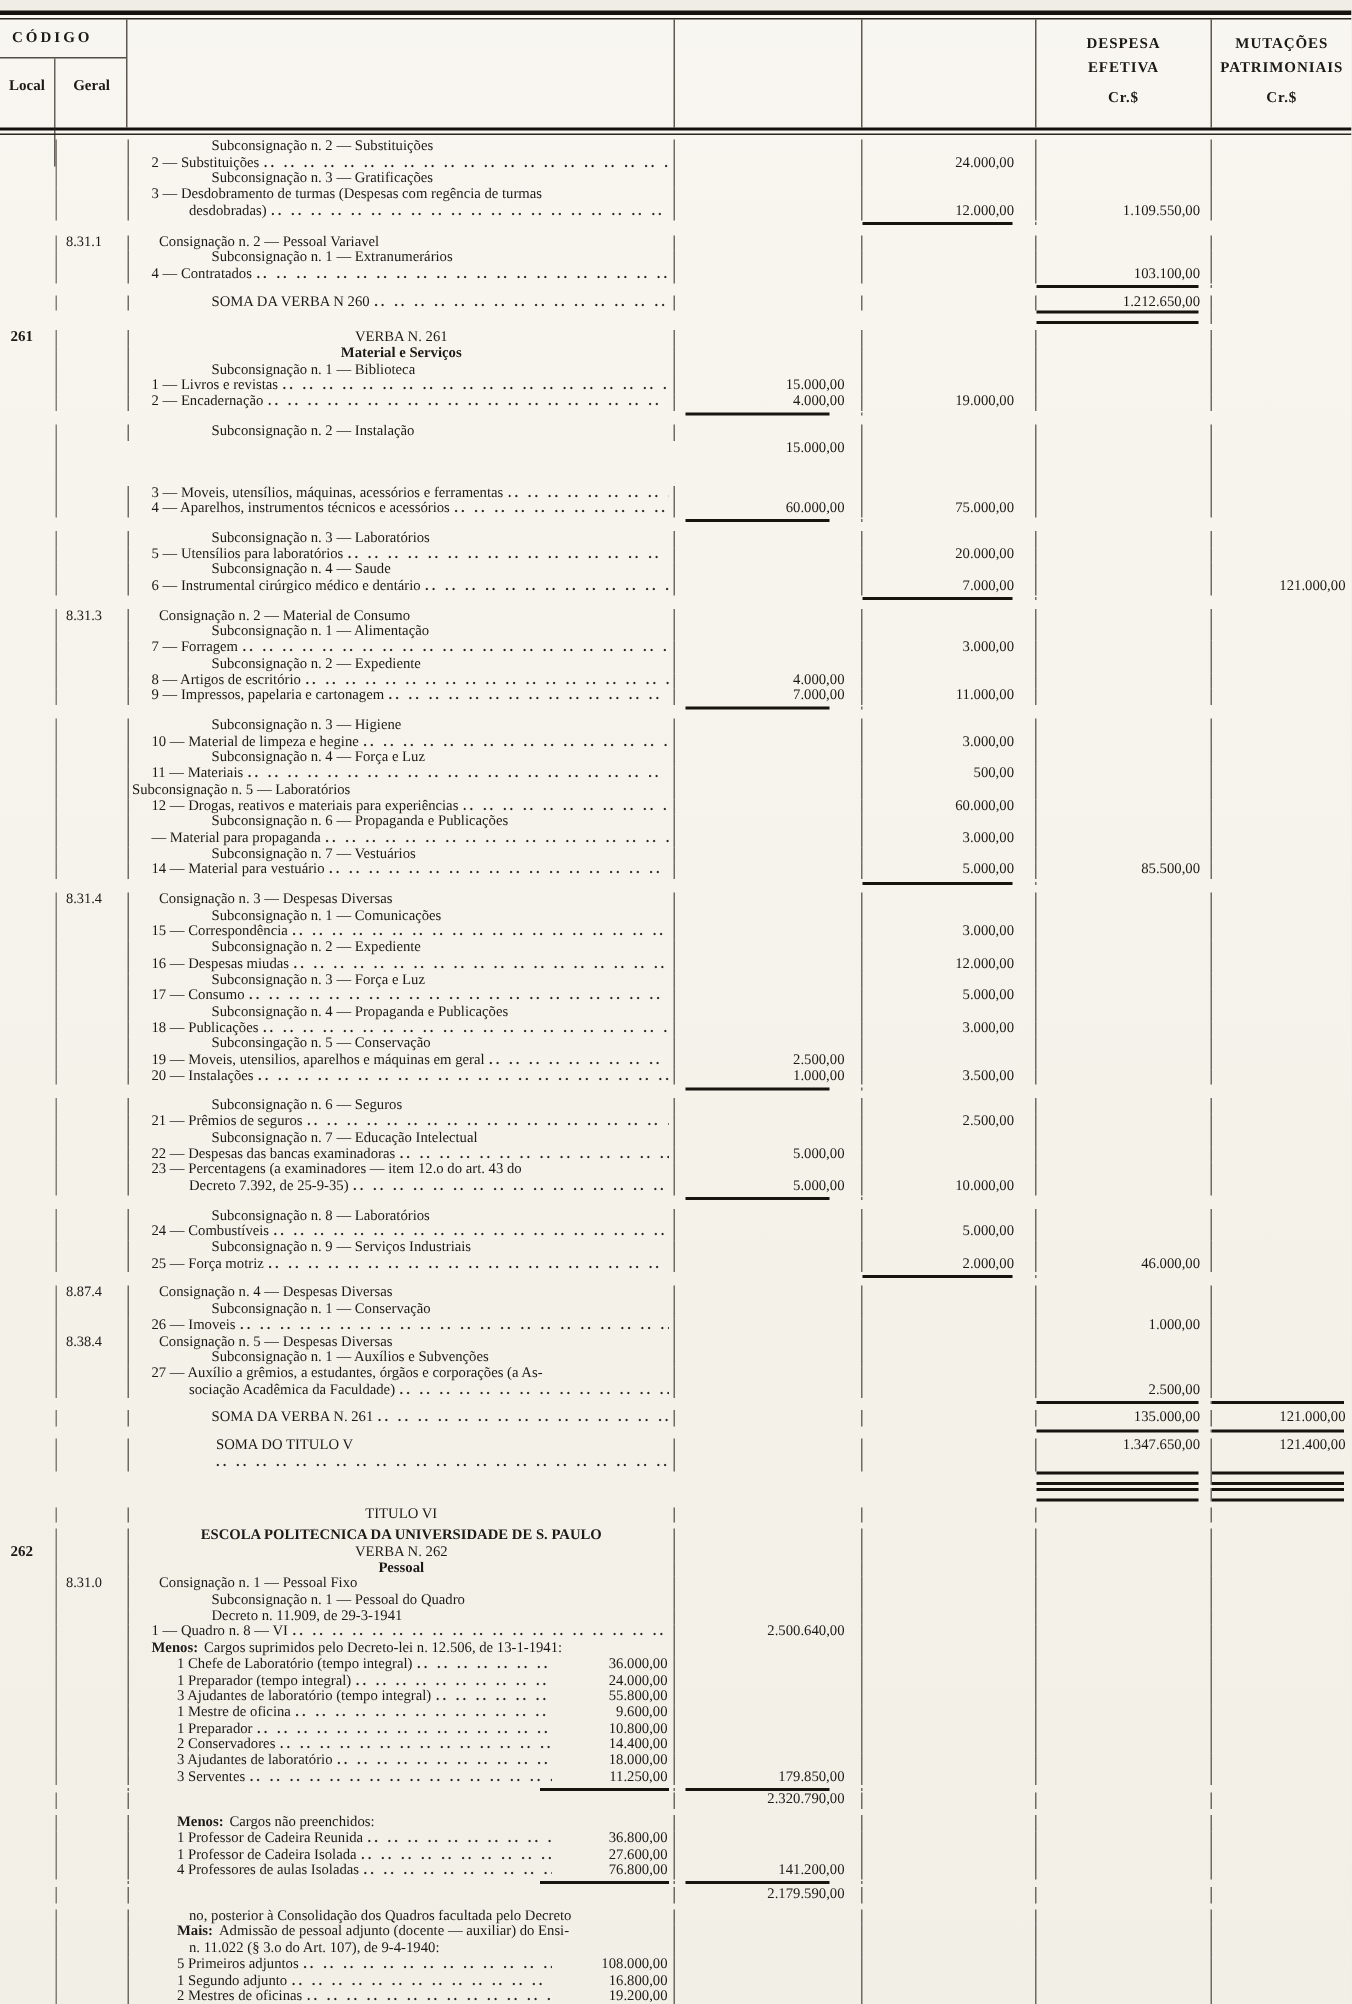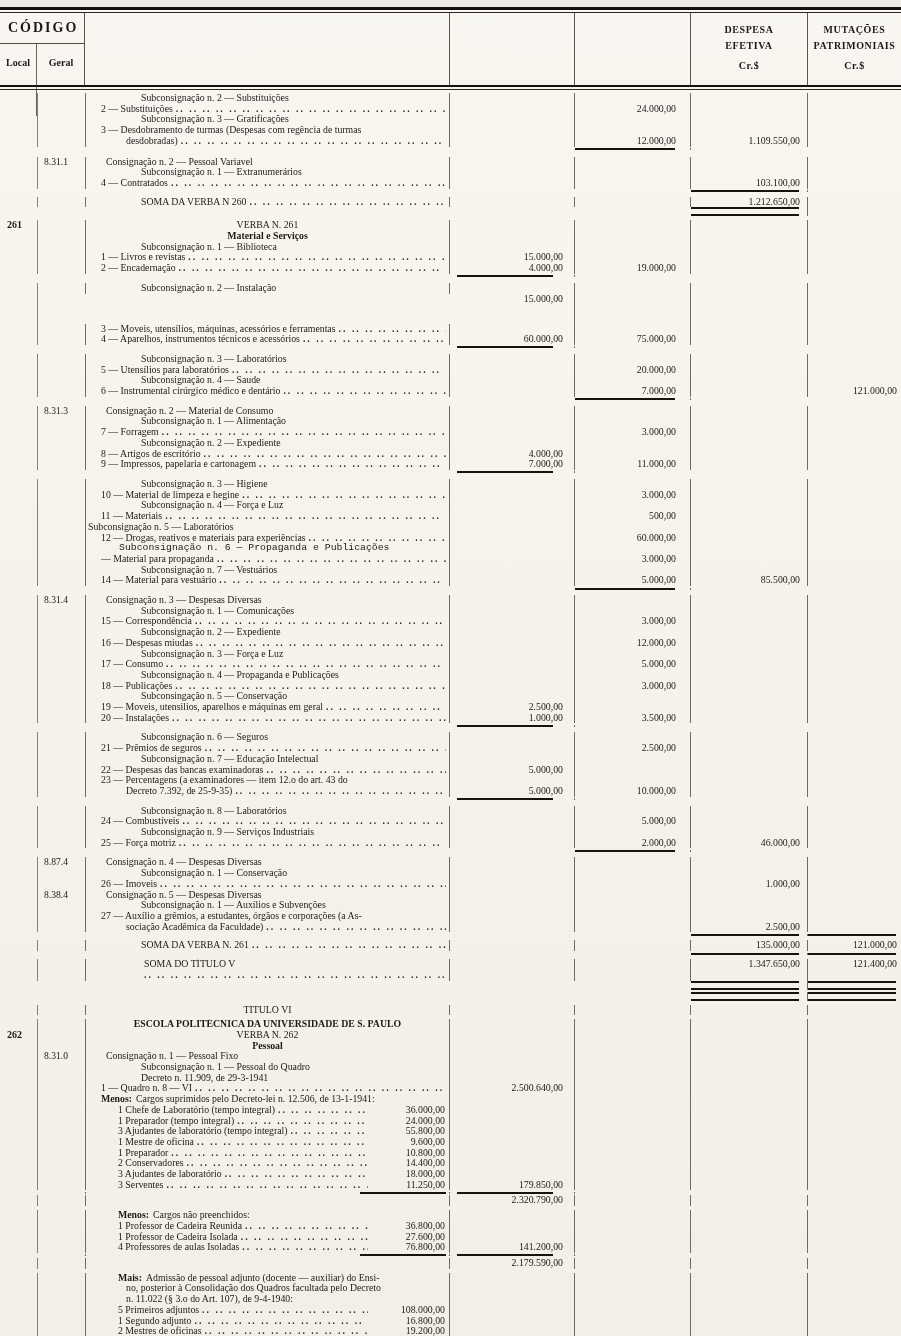--- a/index.html
+++ b/index.html
@@ -10,21 +10,21 @@
         background:linear-gradient(180deg,#f8f6f0 0%,#f5f2ea 55%,#f2efe7 100%);
         color:#1c1a17;}
   
   .rule-top-thick{height:3px;background:#14120f;margin-top:7px;}
   .rule-top-thin{height:1px;background:#2a2620;margin-top:2px;}
   
   .thead{display:grid;grid-template-columns:85px 365px 125px 116px 117px 93px;
          height:72px;}
   .thead .hc{border-right:1px solid rgba(40,35,28,.75);position:relative;}
   .thead .hc:last-child{border-right:none;}
-  .codigo-t{font-weight:bold;font-size:14px;letter-spacing:2px;padding:7px 0 0 8px;}
+  .codigo-t{font-weight:bold;font-size:10px;letter-spacing:2px;padding:7px 0 0 8px;}
   .codigo-split{border-top:1px solid rgba(40,35,28,.8);margin-top:7px;
                 display:grid;grid-template-columns:37px 48px;height:100%;}
   .codigo-split .lg{font-size:10px;font-weight:bold;padding-top:13px;text-align:center;}
   .codigo-split .lg:first-child{border-right:1px solid rgba(40,35,28,.7);}
   .h-money{text-align:center;font-weight:bold;font-size:10px;letter-spacing:.6px;
            padding-top:9px;line-height:16px;}
   .h-money .cr{margin-top:4px;font-size:10px;}
   
   .hd-rule1{height:2px;background:#14120f;}
   .hd-rule2{height:1px;background:#2a2620;margin-top:2px;margin-bottom:3px;}
@@ -556,21 +556,21 @@
           <div class="dots"></div>
         </div>
         <div class="c c-a"></div>
         <div class="c c-b">60.000,00</div>
         <div class="c c-d"></div>
         <div class="c c-m"></div>
       </div>
       <div class="trow">
         <div class="c c-lc"></div>
         <div class="c c-gc"></div>
-        <div class="c c-desc" style="padding-left: 33px; font-family: Liberation Mono, monospace;">
+        <div class="c c-desc" style="padding-left: 55px;">
           <div class="lab">Subconsignação n. 6 — Propaganda e Publicações</div>
         </div>
         <div class="c c-a"></div>
         <div class="c c-b"></div>
         <div class="c c-d"></div>
         <div class="c c-m"></div>
       </div>
       <div class="trow">
         <div class="c c-lc"></div>
         <div class="c c-gc"></div>
@@ -1365,34 +1365,34 @@
         <div class="c c-desc" style="padding-left: 15px;"></div>
         <div class="c c-a">2.179.590,00</div>
         <div class="c c-b"></div>
         <div class="c c-d"></div>
         <div class="c c-m"></div>
       </div>
       <div class="gap" style="height: 4px;"></div>
       <div class="trow">
         <div class="c c-lc"></div>
         <div class="c c-gc"></div>
+        <div class="c c-desc" style="padding-left: 40px;">
+          <div class="lab">no, posterior à Consolidação dos Quadros facultada pelo Decreto</div>
+        </div>
+        <div class="c c-a"></div>
+        <div class="c c-b"></div>
+        <div class="c c-d"></div>
+        <div class="c c-m"></div>
+      </div>
+      <div class="trow">
+        <div class="c c-lc"></div>
+        <div class="c c-gc"></div>
         <div class="c c-desc" style="padding-left: 32px;">
           <div class="bp">Mais:</div>
           <div class="lab">Admissão de pessoal adjunto (docente — auxiliar) do Ensi-</div>
-        </div>
-        <div class="c c-a"></div>
-        <div class="c c-b"></div>
-        <div class="c c-d"></div>
-        <div class="c c-m"></div>
-      </div>
-      <div class="trow">
-        <div class="c c-lc"></div>
-        <div class="c c-gc"></div>
-        <div class="c c-desc" style="padding-left: 40px;">
-          <div class="lab">no, posterior à Consolidação dos Quadros facultada pelo Decreto</div>
         </div>
         <div class="c c-a"></div>
         <div class="c c-b"></div>
         <div class="c c-d"></div>
         <div class="c c-m"></div>
       </div>
       <div class="trow">
         <div class="c c-lc"></div>
         <div class="c c-gc"></div>
         <div class="c c-desc" style="padding-left: 40px;">

